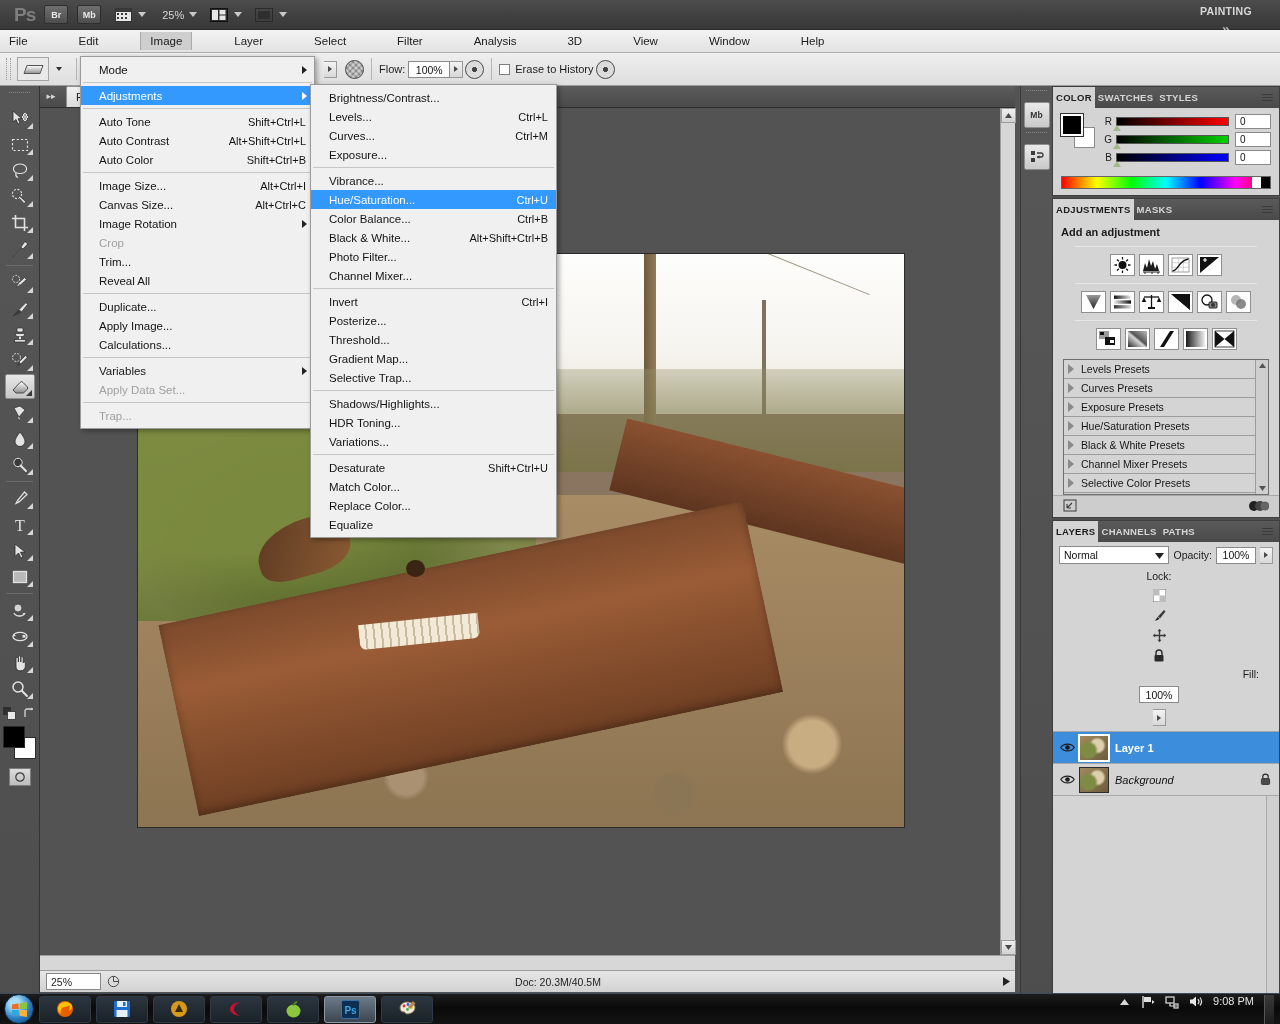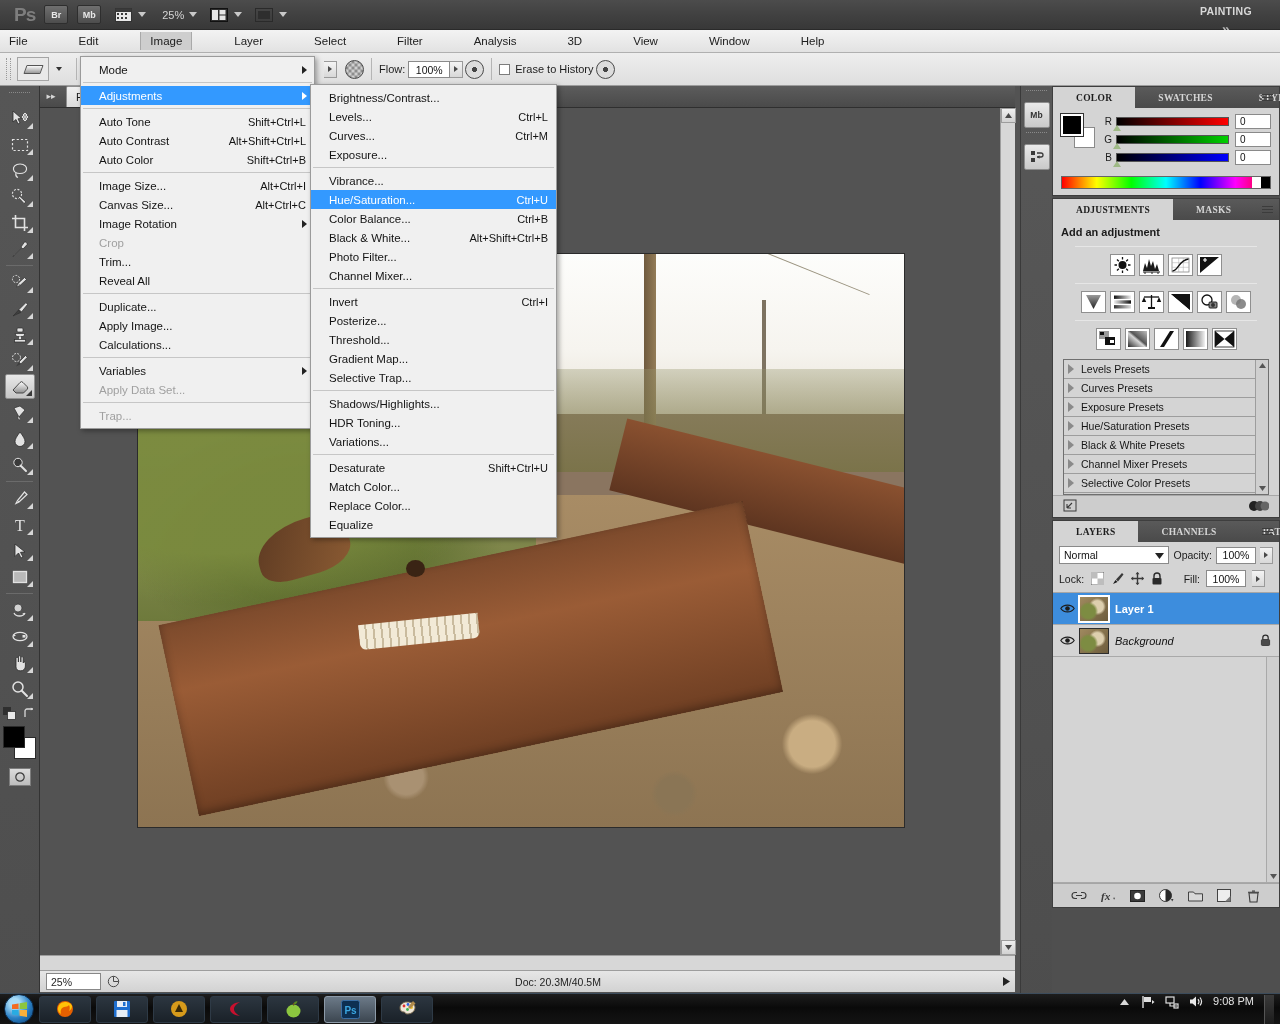--- a/index.html
+++ b/index.html
@@ -302,22 +302,22 @@
   .panels{
     position:absolute;left:1052px;top:86px;width:228px;height:938px;
     background:#4f4f4f;
   }
   .panel{ background:#d4d4d4; border:1px solid #3e3e3e; margin-bottom:2px;}
   .paneltabs{
     height:21px;background:linear-gradient(to bottom,#5a5a5a,#4a4a4a);
     display:flex;align-items:stretch;position:relative;
   }
   .ptab{
-    padding:0 23px;display:flex;align-items:center;font-size:9.5px;font-weight:bold;
-    color:#d6d6d6;letter-spacing:0.3px;font-family:Liberation Serif, serif;
+    padding:0 3px;display:flex;align-items:center;font-size:9.5px;font-weight:bold;
+    color:#d6d6d6;letter-spacing:0.3px;
   }
   .ptab.active{ background:#d4d4d4;color:#1c1c1c; }
   .pmenu{
     position:absolute;right:5px;top:4px;width:16px;height:13px;
     display:flex;flex-direction:column;justify-content:center;gap:1.5px;
   }
   .pmenu i{display:block;height:1.5px;background:#d0d0d0;width:11px;margin-left:4px;}
   .panel.active-head .pmenu i{background:#3c3c3c;}
 
   
@@ -382,21 +382,21 @@
   .blendsel{
     flex:1;height:18px;background:#fff;border:1px solid #8a8a8a;
     display:flex;align-items:center;justify-content:space-between;padding:0 4px;
     font-size:10.5px;color:#111;
   }
   .opq-label{font-size:10.5px;color:#1b1b1b;}
   .opq-val{
     width:40px;height:17px;background:#fff;border:1px solid #8a8a8a;
     font-size:10.5px;display:flex;align-items:center;justify-content:center;color:#111;
   }
-  .lockrow{display:flex;align-items:center;padding:2px 14px 5px 6px;gap:6px;border-bottom:1px solid #a6a6a6;}
+  .lockrow{display:flex;align-items:center;padding:2px 20px 5px 6px;gap:6px;border-bottom:1px solid #a6a6a6;flex-direction:column;}
   .lock-ic{width:14px;height:14px;display:flex;align-items:center;justify-content:center;}
   .layerrow{
     height:32px;display:flex;align-items:center;border-bottom:1px solid #a9a9a9;
     padding-left:4px;
   }
   .layerrow.sel{background:#3d8ddd;}
   .eye{width:20px;display:flex;align-items:center;justify-content:center;}
   .lthumb{
     width:30px;height:26px;border:1px solid #2d2d2d;margin:0 6px 0 2px;
     background:

